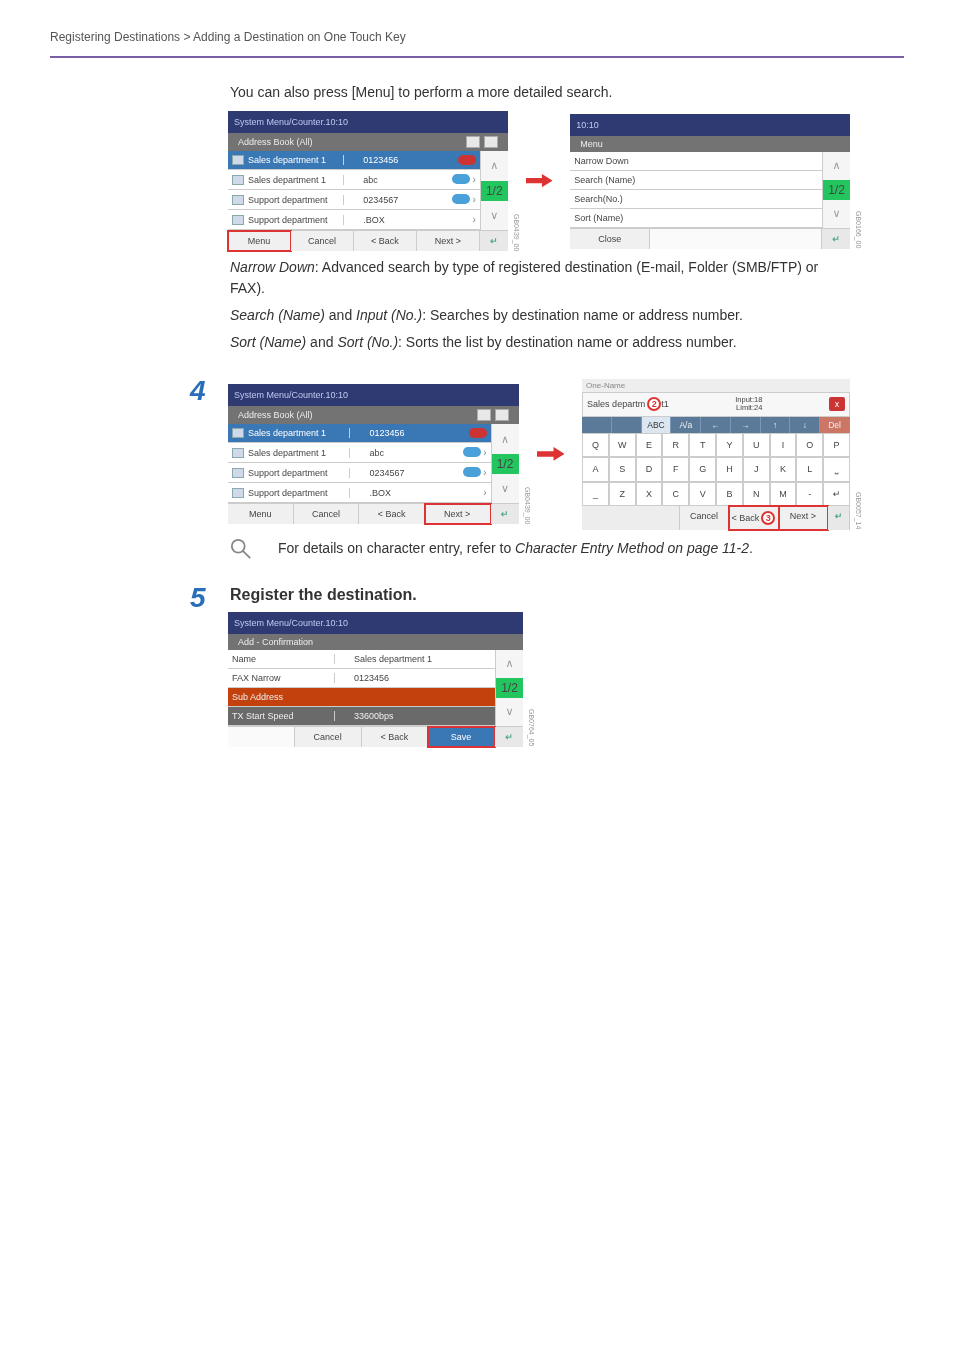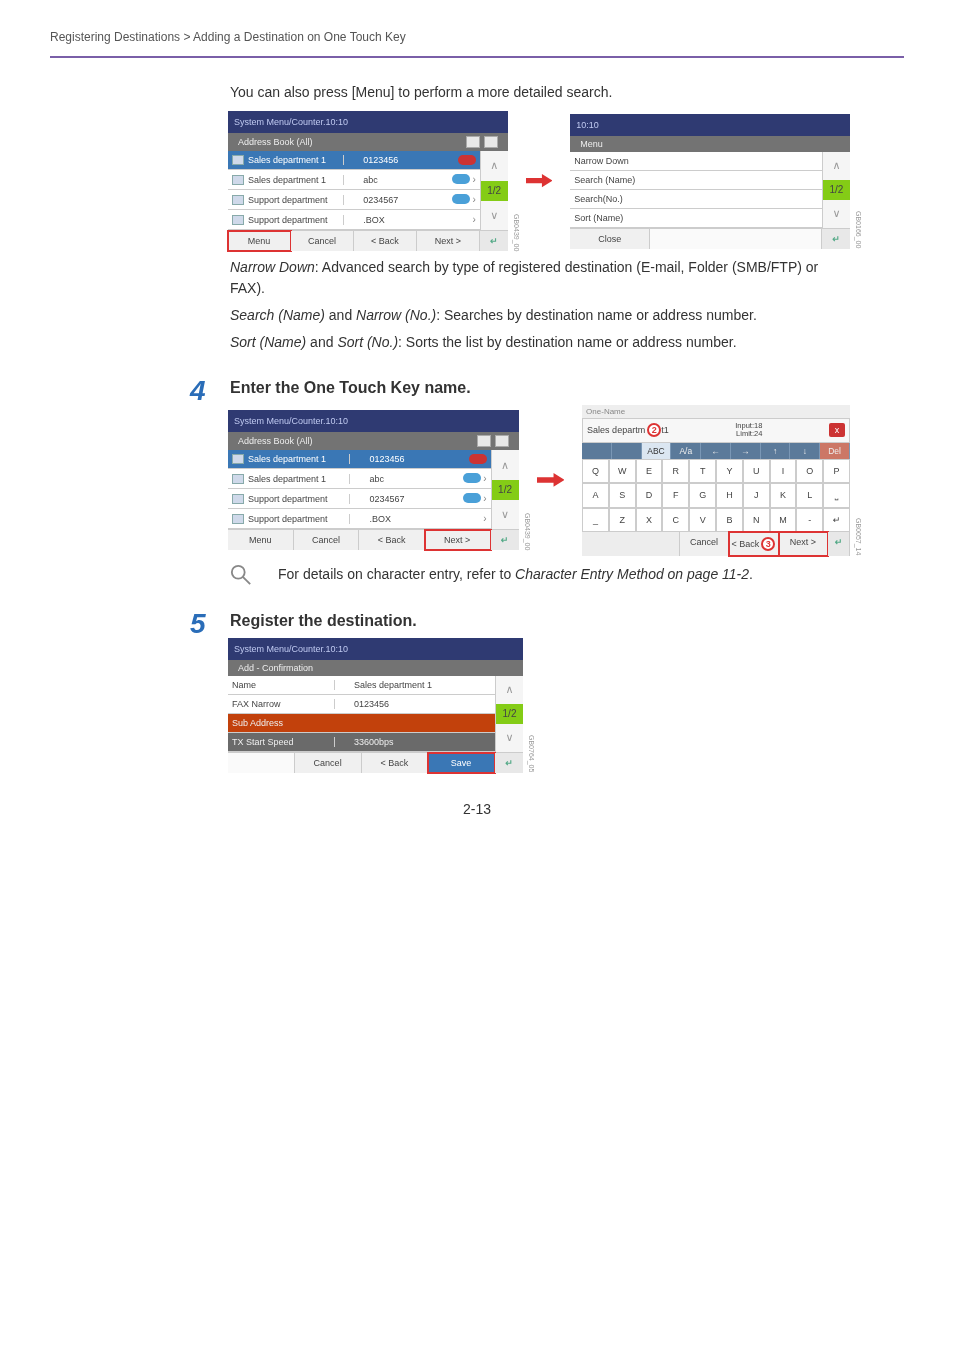--- a/index.html
+++ b/index.html
@@ -33,21 +33,21 @@
   .p-row .cell3 { width:28px; display:flex; justify-content:flex-end; gap:2px; }
   .sel { background:#3a77b5; color:#fff; }
   .minicon { width:12px; height:10px; background:#cfd9ea; border:1px solid #8aa; display:inline-block; }
   .pill { width:18px; height:10px; border-radius:5px; display:inline-block; }
   .pill.red { background:#c33; }
   .pill.blue { background:#4aa0d8; }
   .chev { font-size:10px; color:#888; }
 
   .p-side { width:28px; display:flex; flex-direction:column; }
   .side-btn { flex:1; background:#f5f5f5; border-left:1px solid #ccc; display:flex; align-items:center; justify-content:center; color:#999; font-size:11px; }
-  .side-mid { flex:0 0 20px; background:#84cc16; border-left:1px solid #ccc; display:flex; align-items:center; justify-content:center; font-size:10px; }
+  .side-mid { flex:0 0 20px; background:#22c55e; border-left:1px solid #ccc; display:flex; align-items:center; justify-content:center; font-size:12px; }
 
   .p-foot { display:flex; border-top:1px solid #ccc; }
   .fbtn { flex:1; text-align:center; padding:5px 0; background:#f0f0f0; border-right:1px solid #ccc; }
   .fbtn:last-child { border-right:none; }
   .fbtn.enter { flex:0 0 28px; background:#e8e8e8; color:#5a8; font-weight:bold; }
   .fbtn.save { background:#3a77b5; color:#fff; }
   .hl-red { outline:2px solid #d33; outline-offset:-1px; }
 
   .sidecode { position:absolute; right:-12px; bottom:0; font-size:7px; color:#999; writing-mode:vertical-rl; }
 
@@ -203,29 +203,28 @@
         </div>
         <div class="sidecode">GB0166_00</div>
       </div>
     </div>
 
 
     <div class="para">
       <span class="ital">Narrow Down</span><span>: Advanced search by type of registered destination (E-mail, Folder (SMB/FTP) or FAX).</span>
     </div>
     <div class="para">
-      <span class="ital">Search (Name)</span><span> and </span><span class="ital">Narrow (No.)</span><span>: Searches by destination name or address number.</span>
+      <span class="ital">Search (Name)</span><span> and </span><span class="ital">Input (No.)</span><span>: Searches by destination name or address number.</span>
     </div>
     <div class="para">
       <span class="ital">Sort (Name)</span><span> and </span><span class="ital">Sort (No.)</span><span>: Sorts the list by destination name or address number.</span>
     </div>
 
     <div class="step-row">
       <div class="step-num">4</div>
-      <div class="step-title">Enter the One Touch Key name.</div>
 
       <div class="panels">
 
         <div class="panel">
           <div class="p-header">
             <span>System Menu/Counter.</span>
             <span>10:10</span>
           </div>
           <div class="p-sub">
             <span>Address Book (All)</span>
@@ -426,14 +425,13 @@
             <div class="fbtn save hl-red">Save</div>
             <div class="fbtn enter">↵</div>
           </div>
           <div class="sidecode">GB0764_05</div>
         </div>
       </div>
     </div>
 
   </div>
 
-  <div class="pagenum">2-13</div>
 </div>
 
 </body></html>

